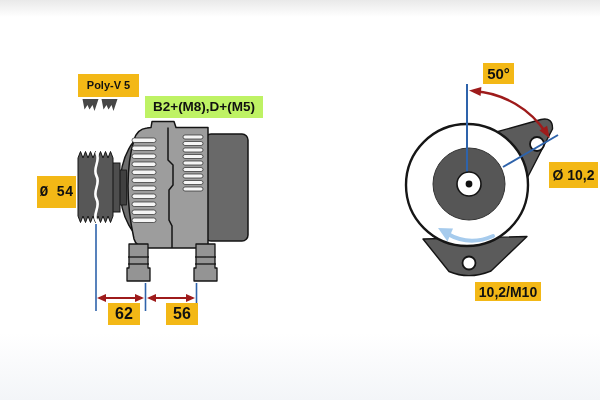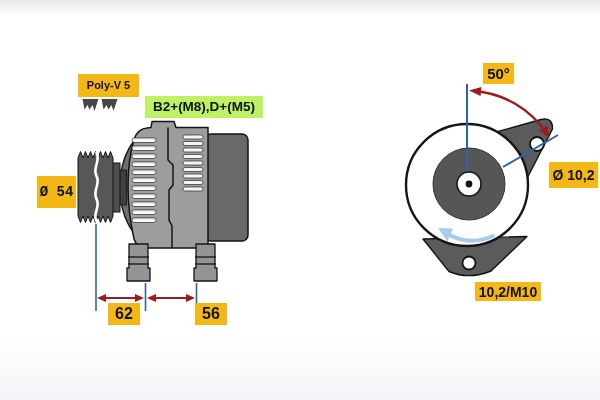--- a/index.html
+++ b/index.html
@@ -138,20 +138,20 @@
         <path d="M0.5,1 L16.5,1 L12.5,13 L10.5,7 L7.5,11.5 L5.5,7 L2.5,11.5 Z" fill="#474747"></path>
       </svg>
   </div>
 
   <div class="lbl blue" style="left:145px;top:96px;width:118px;height:22px;font-size:13.5px;">B2+(M8),D+(M5)</div>
 
   <div class="lbl yellow" style="left:37px;top:176px;width:39px;height:32px;font-size:14px;font-family:Liberation Mono, monospace;">Ø 54</div>
 
   <div class="lbl yellow" style="left:108px;top:303px;width:32px;height:22px;font-size:16px;">62</div>
 
-  <div class="lbl yellow" style="left:166px;top:303px;width:32px;height:22px;font-size:16px;margin-left:29px;">56</div>
+  <div class="lbl yellow" style="left:166px;top:303px;width:32px;height:22px;font-size:16px;">56</div>
 
   <div class="lbl yellow" style="left:483px;top:63px;width:31px;height:21px;font-size:15px;">50°</div>
 
   <div class="lbl yellow" style="left:549px;top:162px;width:49px;height:26px;font-size:14px;">Ø 10,2</div>
 
   <div class="lbl yellow" style="left:439px;top:282px;width:66px;height:19px;font-size:14px;margin-left:36px;">10,2/M10</div>
 </div>
 
 </body></html>

